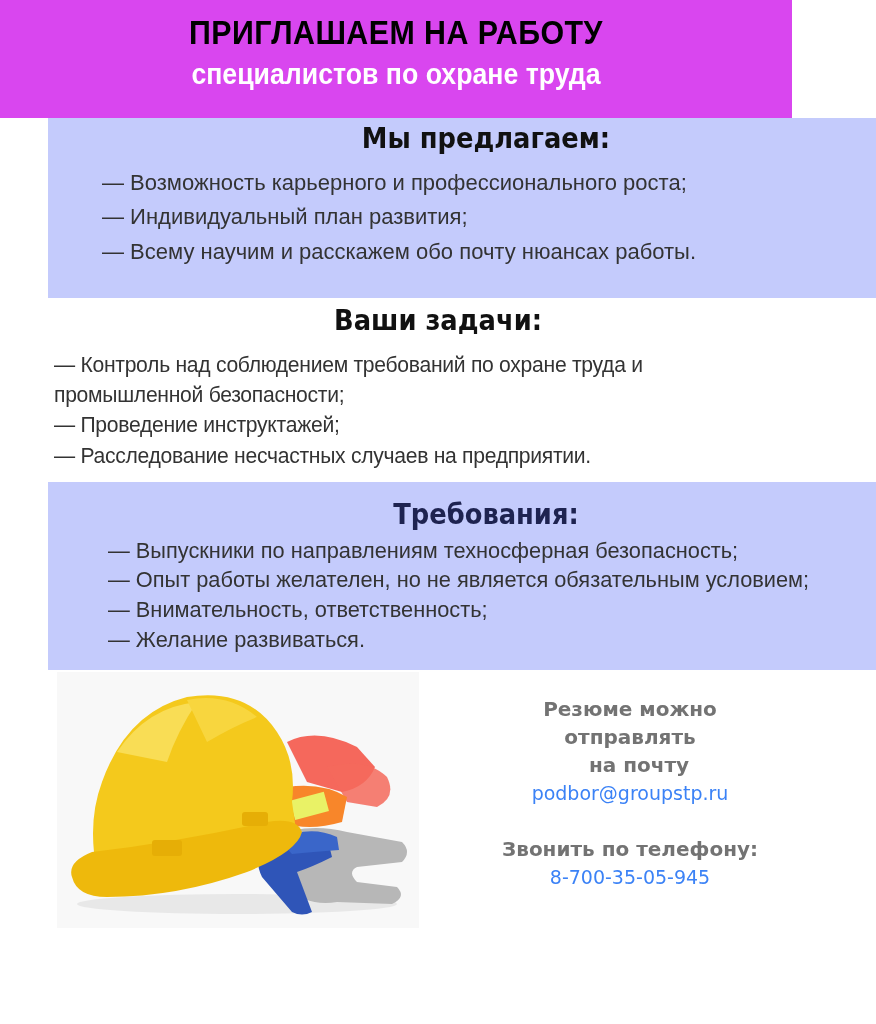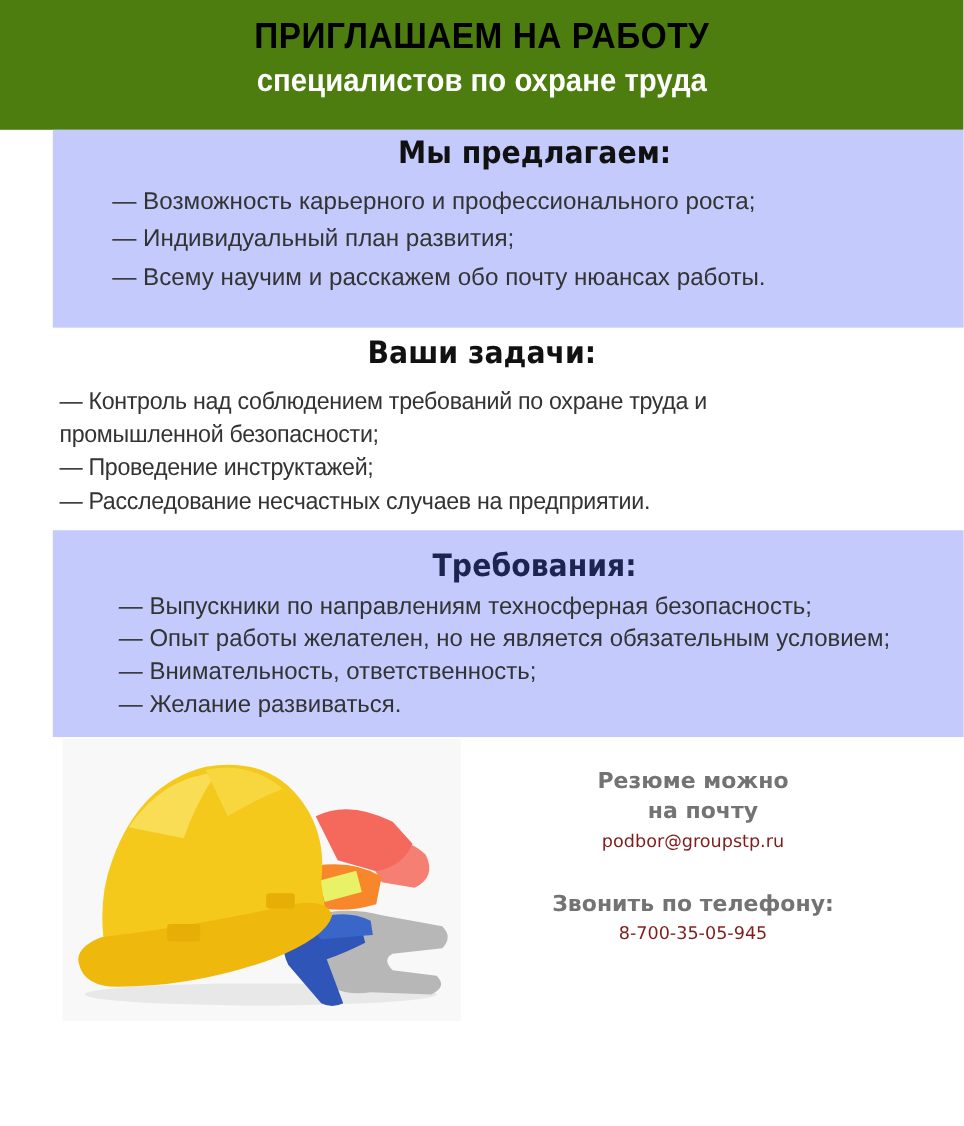--- a/index.html
+++ b/index.html
@@ -1,21 +1,21 @@
 <!DOCTYPE html>
 <html><head>
 <meta charset="utf-8">
 <style>
   * { margin: 0; padding: 0; box-sizing: border-box; }
   html, body { width: 876px; height: 1024px; background: #ffffff; overflow: hidden; }
   body { position: relative; font-family: "Liberation Sans", sans-serif; color: #333; }
 
   .header {
-    position: absolute; left: 0; top: 0; width: 876px; height: 118px;
-    background: #4d7c0f; text-align: center;
+    position: absolute; left: 0; top: 0; width: 792px; height: 118px;
+    background: #d946ef; text-align: center;
   }
   .header .title {
     position: absolute; left: 0; right: 0; top: 14px;
     font-family: "Liberation Sans", sans-serif; font-weight: bold;
     font-size: 33px; color: #000; letter-spacing: 0.5px;
     transform: scaleX(0.92);
   }
   .header .subtitle {
     position: absolute; left: 0; right: 0; top: 58px;
     font-family: "Liberation Sans", sans-serif; font-weight: bold;
@@ -49,21 +49,21 @@
     background: #f7f7f7;
   }
   .photo svg { display: block; }
 
   .contact { position: absolute; left: 480px; top: 695px; width: 300px; text-align: center; }
   .contact .bold {
     font-family: "DejaVu Sans", sans-serif; font-weight: bold; font-size: 20px; color: #737373;
     line-height: 28px; white-space: nowrap;
   }
   .contact .plain {
-    font-family: "DejaVu Sans", sans-serif; font-size: 16px; color: #7f1d1d; line-height: 28px;
+    font-family: "DejaVu Sans", sans-serif; font-size: 19px; color: #3b82f6; line-height: 28px;
   }
 </style>
 </head>
 <body>
 
 <div class="header">
   <div class="title">ПРИГЛАШАЕМ НА РАБОТУ</div>
   <div class="subtitle">специалистов по охране труда</div>
 </div>
 
@@ -114,18 +114,19 @@
       <path d="M130 28 Q170 20 200 45 Q175 55 150 70 Z" fill="#f8d63e"></path>
       <path d="M15 205 Q10 190 35 180 Q120 170 210 150 Q240 145 245 160 Q240 180 190 200 Q120 225 50 225 Q20 225 15 205 Z" fill="#eeb90c"></path>
       <rect x="95" y="168" width="30" height="16" rx="3" fill="#e6ae06"></rect>
       <rect x="185" y="140" width="26" height="14" rx="3" fill="#e6ae06"></rect>
     </g>
   </svg>
 </div>
 
 <div class="contact">
   <div class="bold">Резюме можно</div>
+  <div class="bold">отправлять</div>
   <div class="bold" style="padding-left:18px;">на почту</div>
   <div class="plain">podbor@groupstp.ru</div>
   <div style="height:28px;"></div>
   <div class="bold">Звонить по телефону:</div>
   <div class="plain">8-700-35-05-945</div>
 </div>
 
 </body></html>

